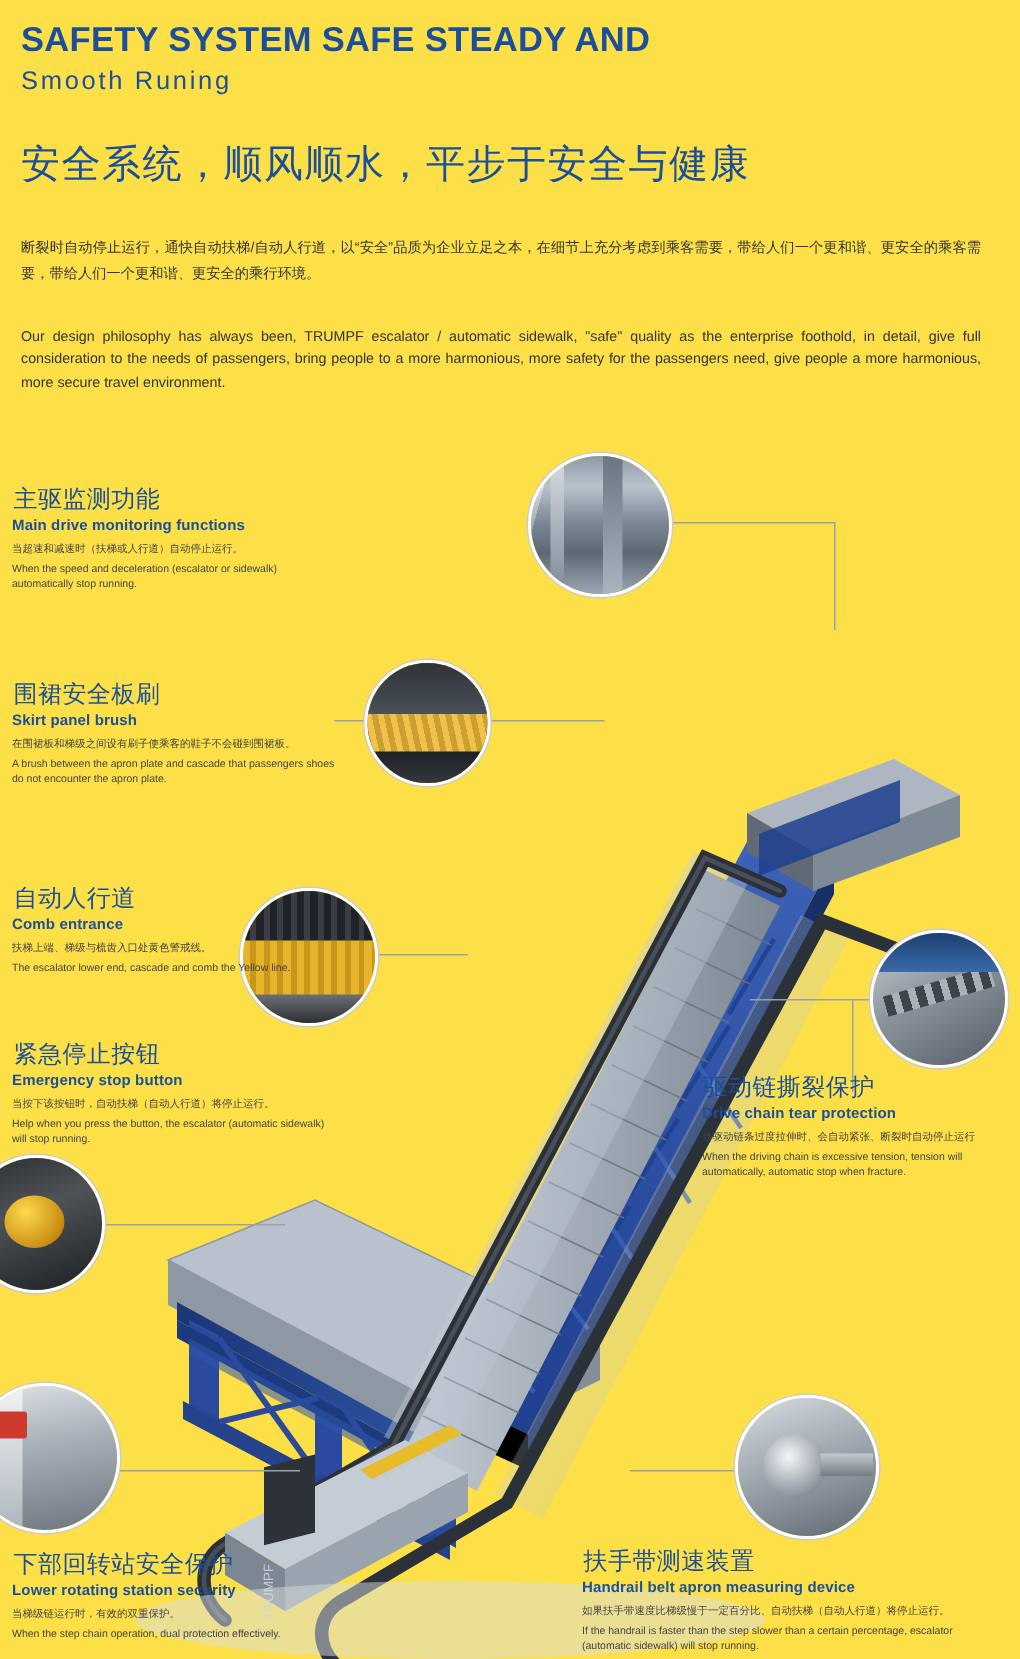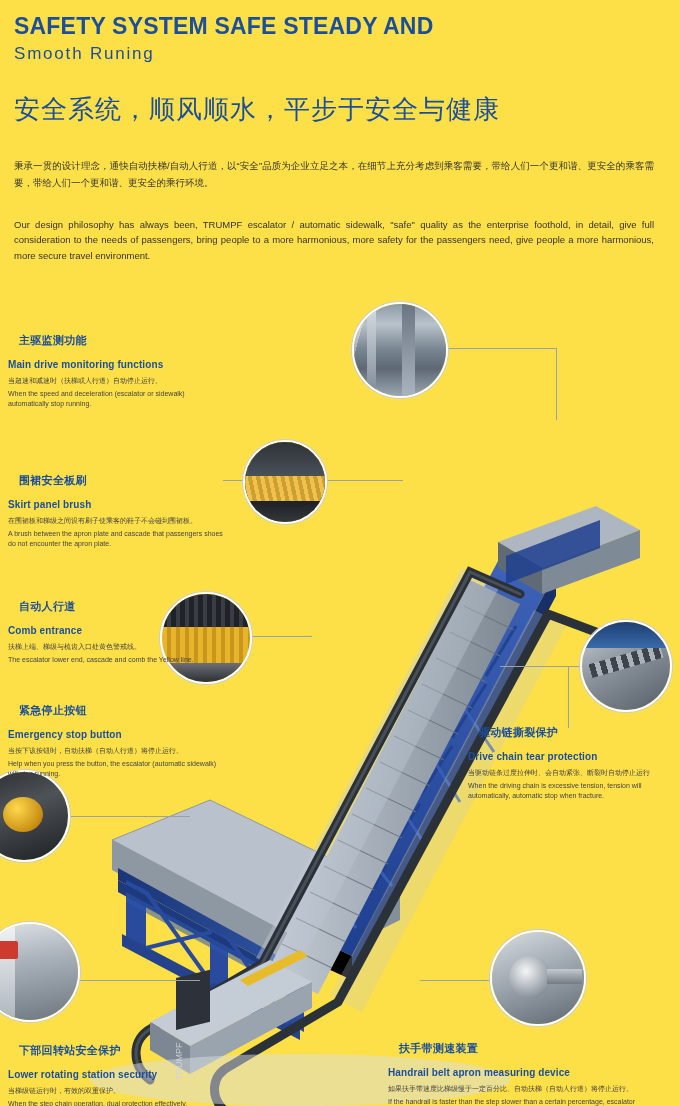--- a/index.html
+++ b/index.html
@@ -89,24 +89,24 @@
     left: 0; top: 0;
     width: 680px; height: 826px;
   }
 
   
   .callout {
     position: absolute;
     width: 220px;
   }
   .callout .c-cn {
-    font-size: 11px;
+    font-size: 16px;
     color: #1b4f9c;
-    font-weight: bold;
-    margin: 11px;
+    font-weight: normal;
+    margin: 1px;
     letter-spacing: 0.3px;
   }
   .callout .c-en {
     font-size: 10px;
     color: #1b4f9c;
     font-weight: bold;
     margin: 1px 0 0 0;
     letter-spacing: 0.1px;
   }
   .callout .c-desc-cn {
@@ -117,21 +117,21 @@
   }
   .callout .c-desc-en {
     font-size: 7px;
     color: #444;
     line-height: 1.5;
     margin: 2px 0 0 0;
   }
 
   
   #callout-main-drive   { left: 8px;   top: 42px;  width: 210px; }
-  #callout-skirt        { left: 8px;   top: 182px; width: 215px; }
+  #callout-skirt        { left: 8px;   top: 172px; width: 215px; }
   #callout-comb         { left: 8px;   top: 308px; width: 210px; }
   #callout-estop        { left: 8px;   top: 412px; width: 210px; }
   #callout-drive-chain  { left: 468px; top: 434x; width: 206px; }
   #callout-lower        { left: 8px;   top: 752px; width: 230px; }
   #callout-handrail     { left: 388px; top: 750px; width: 270px; }
 
   
   .bubble {
     position: absolute;
     border-radius: 50%;
@@ -263,21 +263,21 @@
 
 <div class="page">
 
   <div class="header">
     <h1 class="title-en">SAFETY SYSTEM SAFE STEADY AND</h1>
     <h2 class="subtitle-en">Smooth Runing</h2>
     <h3 class="title-cn">安全系统，顺风顺水，平步于安全与健康</h3>
   </div>
 
   <div class="intro">
-    <p class="intro-cn">秉承一贯的设计理念，通快自动扶梯/自动人行道，以“安全”品质为企业立足之本，在细节上充分考虑到乘客需要，带给人们一个更和谐、更安全的乘客需要，带给人们一个更和谐、更安全的乘行环境。</p>
+    <p class="intro-cn">断裂时自动停止运行，通快自动扶梯/自动人行道，以“安全”品质为企业立足之本，在细节上充分考虑到乘客需要，带给人们一个更和谐、更安全的乘客需要，带给人们一个更和谐、更安全的乘行环境。</p>
     <p class="intro-en">Our design philosophy has always been, TRUMPF escalator / automatic sidewalk, "safe" quality as the enterprise foothold, in detail, give full consideration to the needs of passengers, bring people to a more harmonious, more safety for the passengers need, give people a more harmonious, more secure travel environment.</p>
   </div>
 
   <div class="stage">
 
     <svg class="escalator-svg" viewBox="0 0 680 826">
       <defs>
         <linearGradient id="gMetal" x1="0" y1="0" x2="1" y2="1">
           <stop offset="0%" stop-color="#dfe4e9"></stop>
           <stop offset="45%" stop-color="#a9b3bd"></stop>

